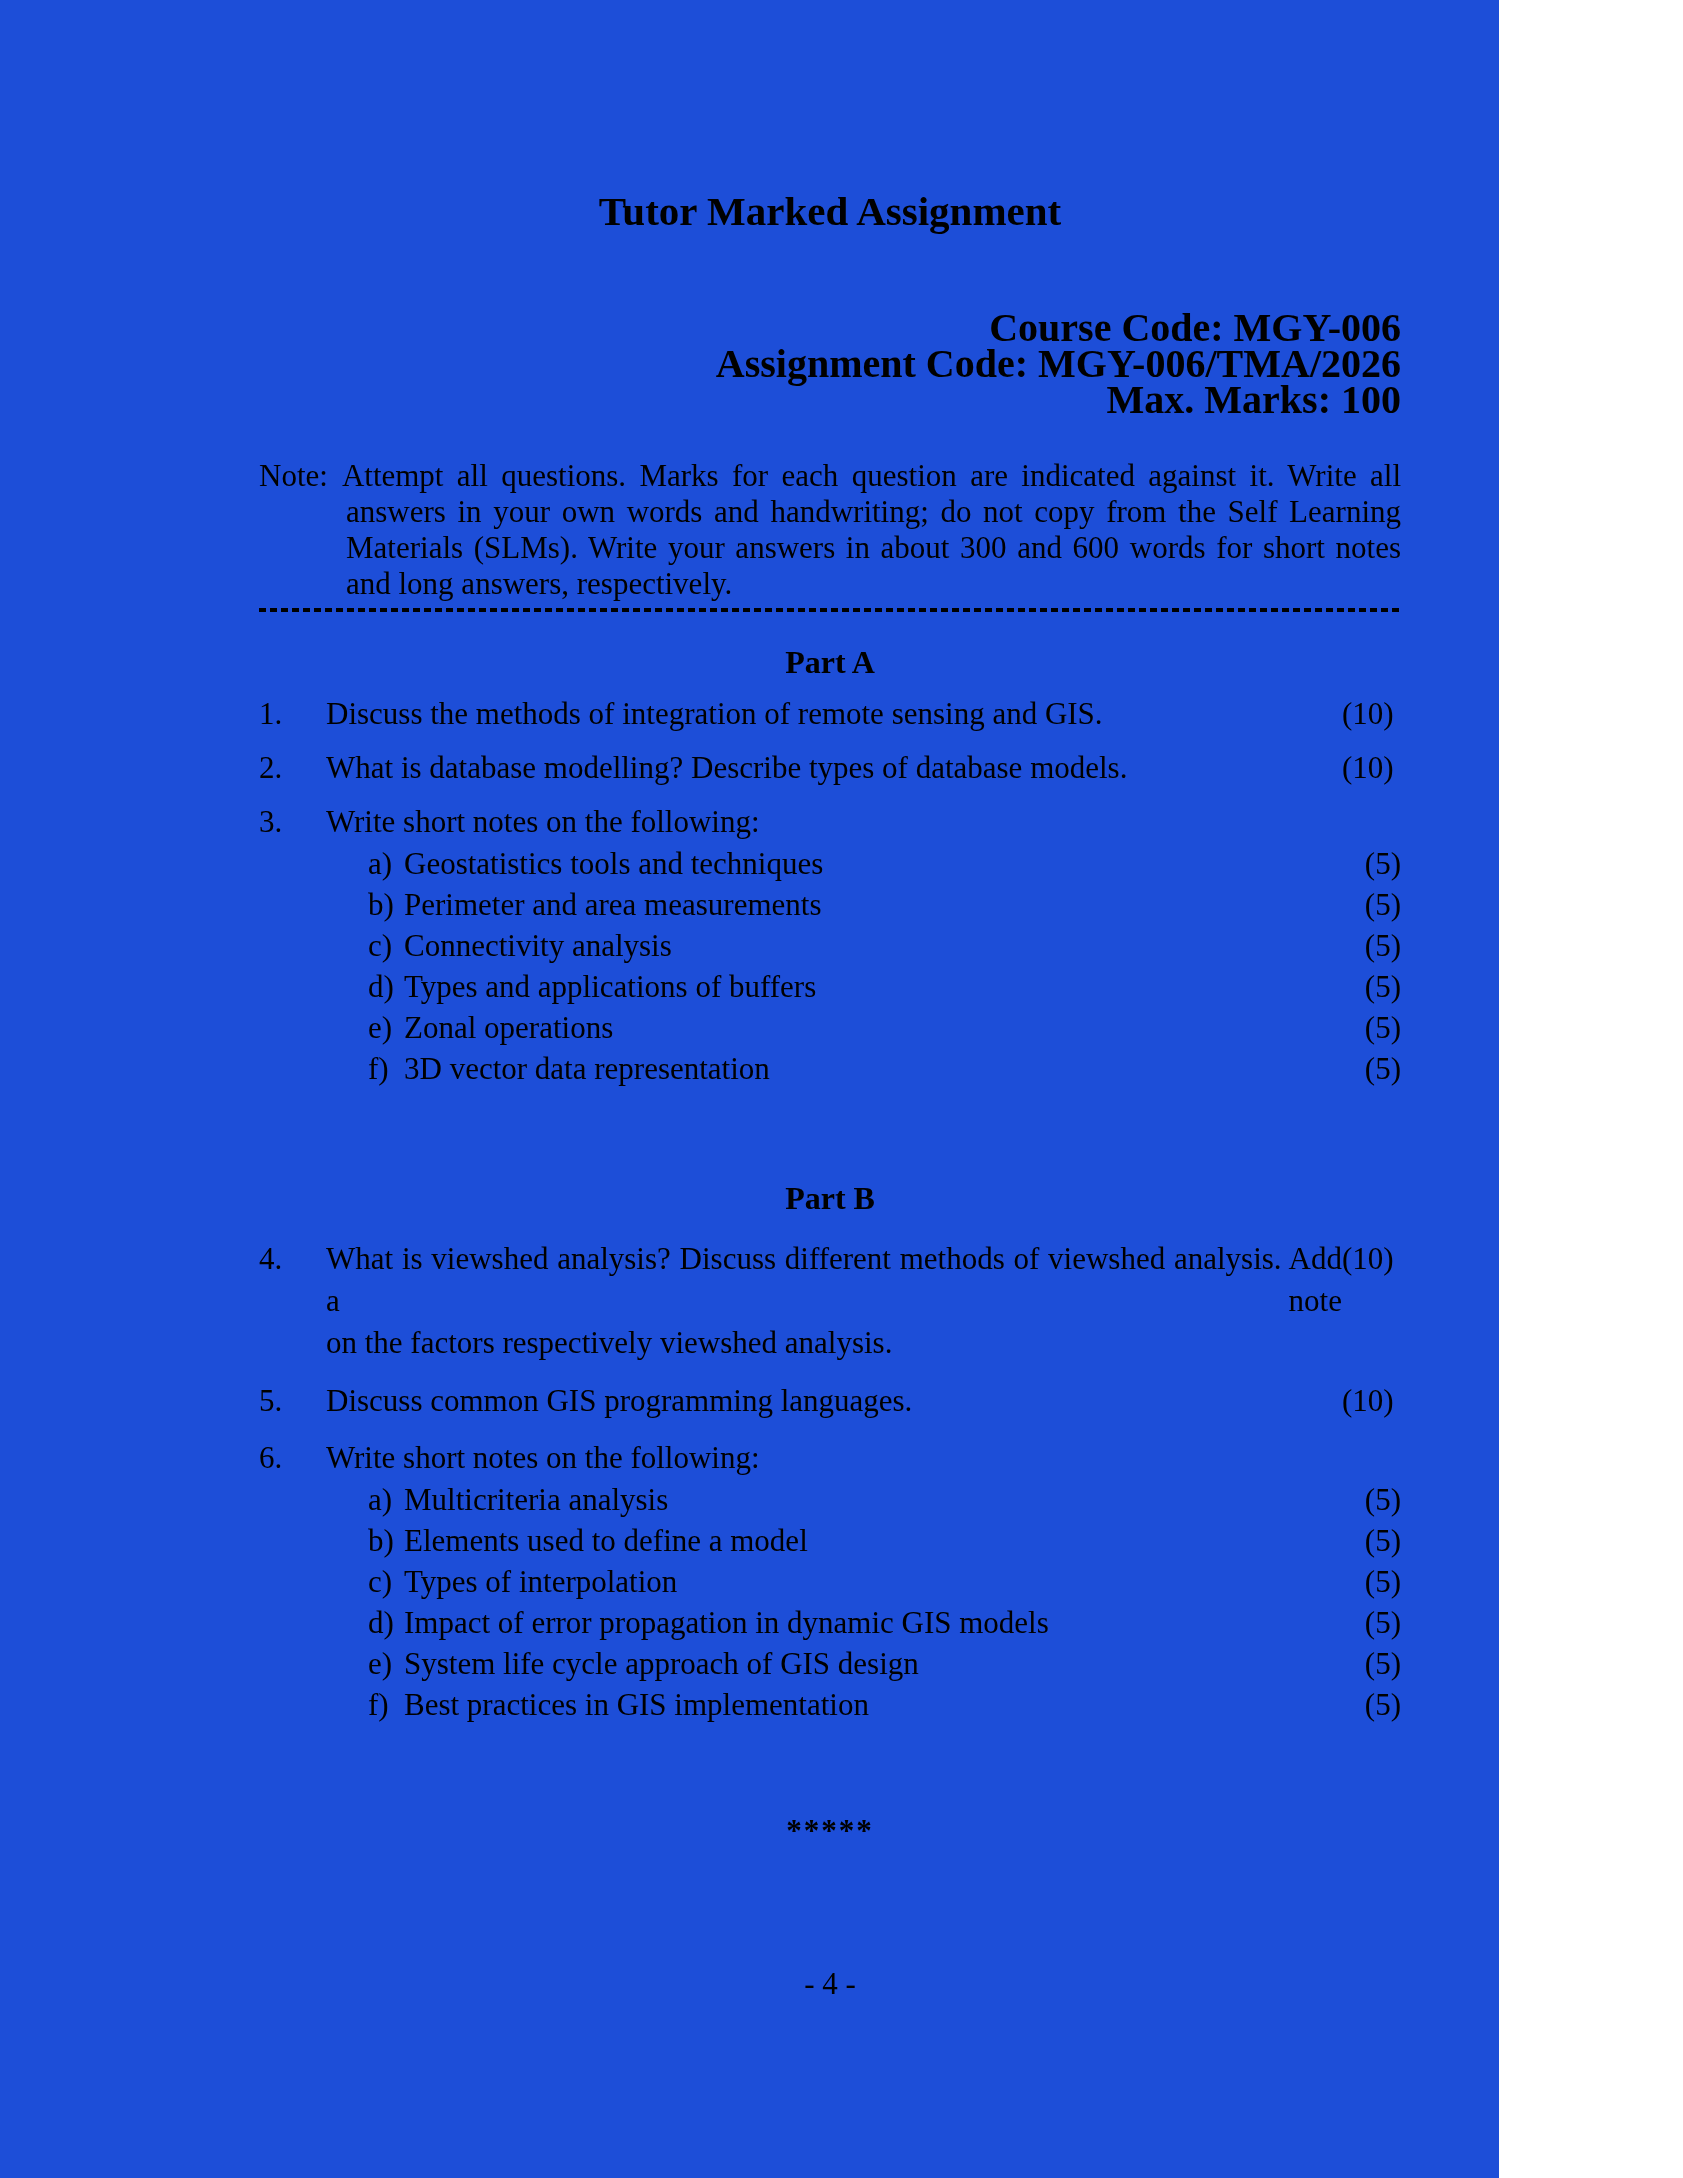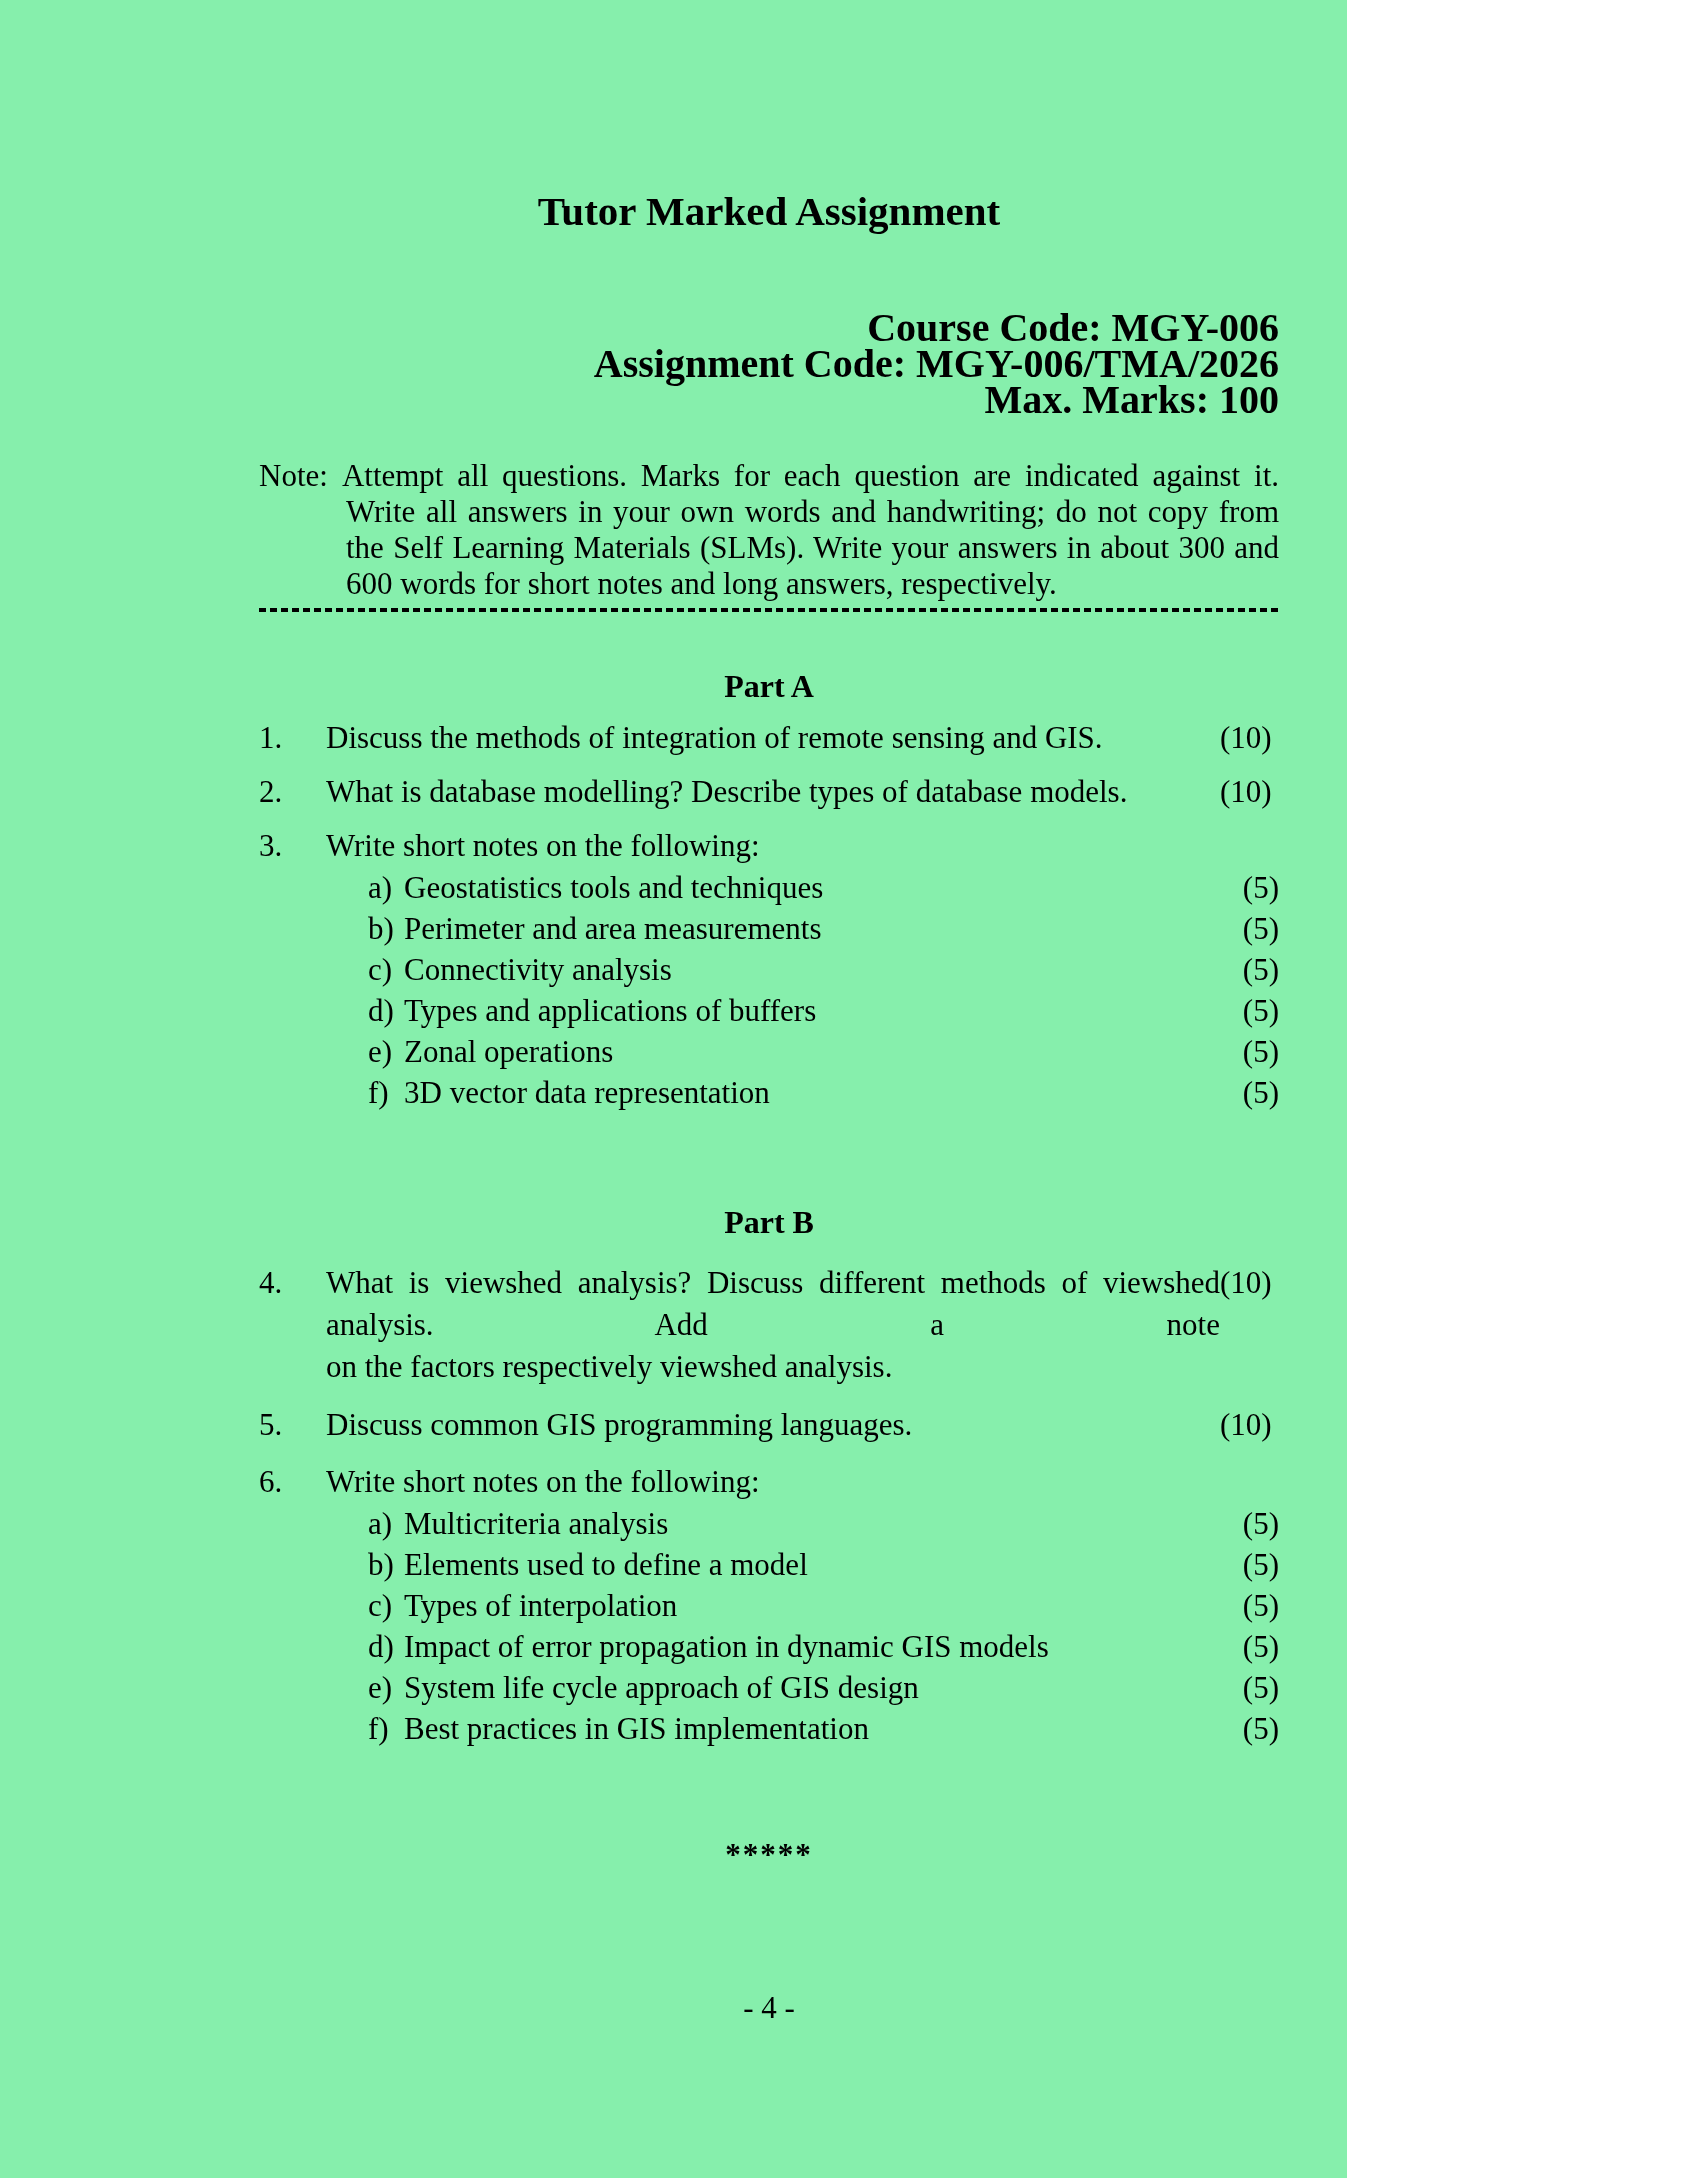--- a/index.html
+++ b/index.html
@@ -4,23 +4,23 @@
 <style>
   * { margin: 0; padding: 0; box-sizing: border-box; }
   html, body { background: #ffffff; }
   body {
     width: 1683px; height: 2178px;
     font-family: "Liberation Serif", "DejaVu Serif", serif;
     color: #000000;
     overflow: hidden;
   }
   .page {
-    width: 1347px; height: 2178px;
-    background: #86efac;
-    padding: 188px 68px 0 259px;
+    width: 1499px; height: 2178px;
+    background: #1d4ed8;
+    padding: 188px 98px 0 259px;
     position: relative;
   }
   .doc-title {
     text-align: center;
     font-weight: bold;
     font-size: 41px;
     line-height: 47px;
   }
   .doc-subtitle {
     text-align: center;
@@ -49,21 +49,21 @@
   .separator {
     margin-top: 6px;
     height: 4px;
     background: repeating-linear-gradient(90deg, #000 0 7px, transparent 7px 11px);
   }
   .part-heading {
     text-align: center;
     font-weight: bold;
     font-size: 32px;
     line-height: 38px;
-    margin-top: 55px;
+    margin-top: 31px;
   }
   .part-heading.part-b { margin-top: 90px; }
   .q {
     display: flex;
     align-items: flex-start;
     font-size: 31px;
     line-height: 42px;
     margin-top: 12px;
   }
   .q-num { flex: 0 0 67px; }

